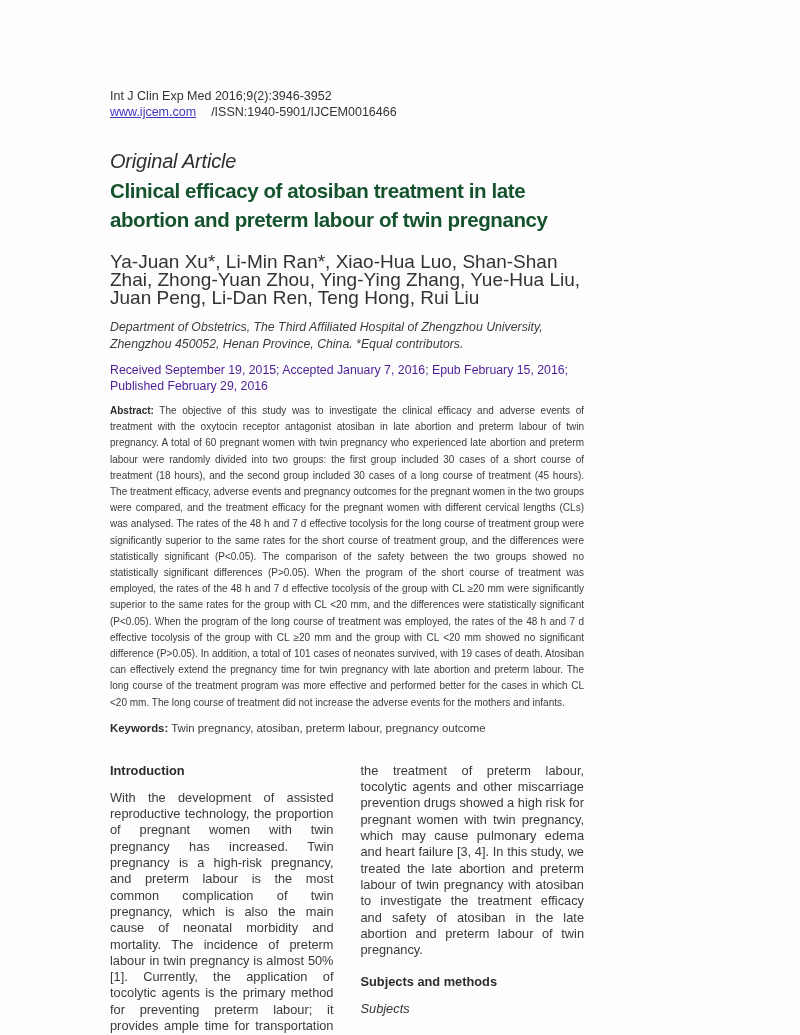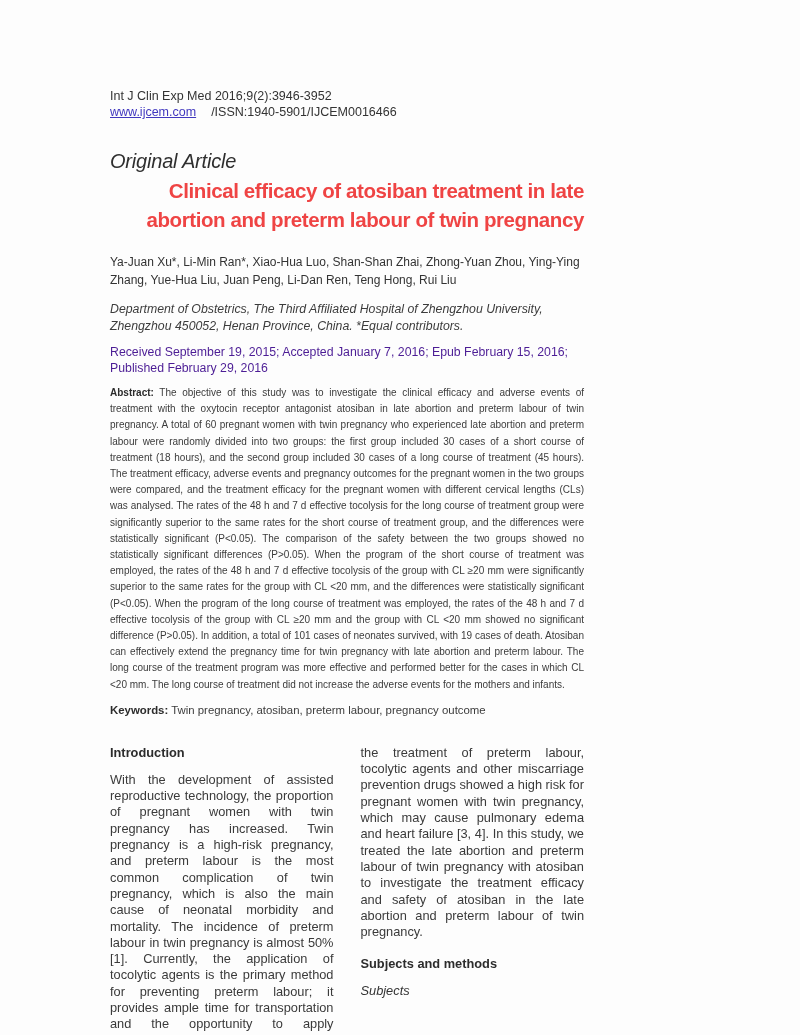--- a/index.html
+++ b/index.html
@@ -43,27 +43,26 @@
     font-size: 20px;
     font-style: italic;
     color: #2f2f2f;
     letter-spacing: -0.2px;
   }
   h1.title {
     margin: 3px 0 15px 0;
     font-size: 20.5px;
     line-height: 29px;
     font-weight: bold;
-    color: #ef4444;
+    color: #14532d;
     letter-spacing: -0.4px;
-    text-align: right;
   }
   p.authors {
     margin: 19px 0 0 0;
-    font-size: 12px;
+    font-size: 19px;
     line-height: 18px;
     color: #333333;
   }
   p.affiliation {
     margin: 12px 0 0 0;
     font-size: 12.3px;
     line-height: 17px;
     font-style: italic;
     color: #3c3c3c;
   }

